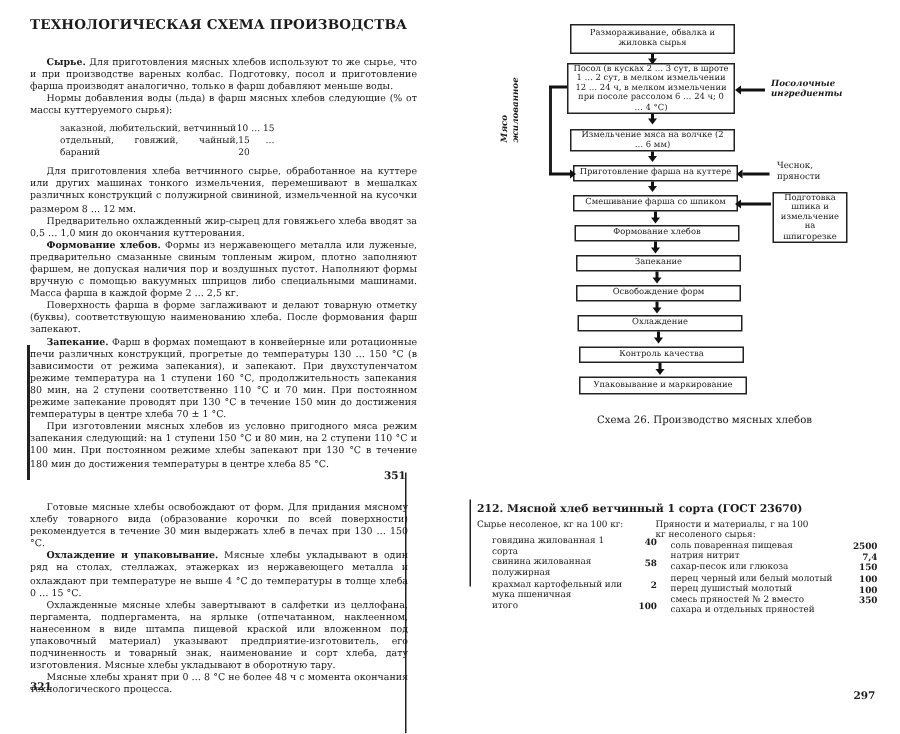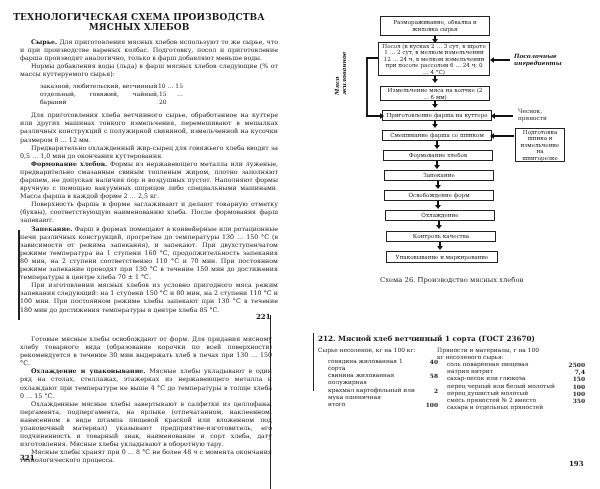--- a/index.html
+++ b/index.html
@@ -24,23 +24,22 @@
   .caption { font-size:6.8px; }
   .tbl-title { font-size:7.2px; font-weight:bold; }
   .tbl { font-size:5.9px; line-height:7.8px; }
   .tbl .r { display:flex; }
   .tbl .n { width:20px; text-align:right; font-weight:bold; }
   .tbl .name { flex:1; }
 </style>
 </head>
 <body>
 
-<div class="abs title" style="left:4px; top:12px; width:270px;text-align:center;">
+<div class="abs title" style="left:20px; top:12px; width:270px;">
   <div>ТЕХНОЛОГИЧЕСКАЯ СХЕМА ПРОИЗВОДСТВА</div>
-  <div>МЯСНЫХ ХЛЕБОВ</div>
 </div>
 
 <div class="abs txt" style="left:20px; top:38px; width:258px;">
   <p class="p"><b>Сырье.</b><span> Для приготовления мясных хлебов используют то же сырье, что и при производстве вареных колбас. Подготовку, посол и приготовление фарша производят аналогично, только в фарш добавляют меньше воды.</span></p>
   <p class="p">Нормы добавления воды (льда) в фарш мясных хлебов следующие (% от массы куттеруемого сырья):</p>
   <div class="norms" style="margin:4px 0 6px 0;">
     <div class="row">
         <span>заказной, любительский, ветчинный</span>
         <span>10 … 15</span>
       </div>
@@ -49,21 +48,21 @@
         <span>15 … 20</span>
       </div>
   </div>
   <p class="p">Для приготовления хлеба ветчинного сырье, обработанное на куттере или других машинах тонкого измельчения, перемешивают в мешалках различных конструкций с полужирной свининой, измельченной на кусочки размером 8 … 12 мм.</p>
   <p class="p">Предварительно охлажденный жир-сырец для говяжьего хлеба вводят за 0,5 … 1,0 мин до окончания куттерования.</p>
   <p class="p"><b>Формование хлебов.</b><span> Формы из нержавеющего металла или луженые, предварительно смазанные свиным топленым жиром, плотно заполняют фаршем, не допуская наличия пор и воздушных пустот. Наполняют формы вручную с помощью вакуумных шприцов либо специальными машинами. Масса фарша в каждой форме 2 … 2,5 кг.</span></p>
   <p class="p">Поверхность фарша в форме заглаживают и делают товарную отметку (буквы), соответствующую наименованию хлеба. После формования фарш запекают.</p>
   <p class="p"><b>Запекание.</b><span> Фарш в формах помещают в конвейерные или ротационные печи различных конструкций, прогретые до температуры 130 … 150 °С (в зависимости от режима запекания), и запекают. При двухступенчатом режиме температура на 1 ступени 160 °С, продолжительность запекания 80 мин, на 2 ступени соответственно 110 °С и 70 мин. При постоянном режиме запекание проводят при 130 °С в течение 150 мин до достижения температуры в центре хлеба 70 ± 1 °С.</span></p>
   <p class="p">При изготовлении мясных хлебов из условно пригодного мяса режим запекания следующий: на 1 ступени 150 °С и 80 мин, на 2 ступени 110 °С и 100 мин. При постоянном режиме хлебы запекают при 130 °С в течение 180 мин до достижения температуры в центре хлеба 85 °С.</p>
 </div>
-<div class="abs pagenum" style="left:256px; top:312px;">221</div>
+<div class="abs pagenum" style="left:256px; top:312px;">351</div>
 <div class="vline" style="left:18px; top:230px; width:1.5px; height:90px;"></div>
 
 <div class="abs txt" style="left:20px; top:335px; width:252px;">
   <p class="p">Готовые мясные хлебы освобождают от форм. Для придания мясному хлебу товарного вида (образование корочки по всей поверхности) рекомендуется в течение 30 мин выдержать хлеб в печах при 130 … 150 °С.</p>
   <p class="p"><b>Охлаждение и упаковывание.</b><span> Мясные хлебы укладывают в один ряд на столах, стеллажах, этажерках из нержавеющего металла и охлаждают при температуре не выше 4 °С до температуры в толще хлеба 0 … 15 °С.</span></p>
   <p class="p">Охлажденные мясные хлебы завертывают в салфетки из целлофана, пергамента, подпергамента, на ярлыке (отпечатанном, наклеенном, нанесенном в виде штампа пищевой краской или вложенном под упаковочный материал) указывают предприятие-изготовитель, его подчиненность и товарный знак, наименование и сорт хлеба, дату изготовления. Мясные хлебы укладывают в оборотную тару.</p>
   <p class="p">Мясные хлебы хранят при 0 … 8 °С не более 48 ч с момента окончания технологического процесса.</p>
 </div>
 <div class="abs pagenum" style="left:20px; top:453px;">321</div>
 <div class="vline" style="left:270px; top:315px; width:1.2px; height:174px;"></div>
@@ -98,21 +97,21 @@
 
   <div class="hline arrow-left" style="left:494px; top:59px; width:16px;"></div>
   <div class="side-label" style="left:514px; top:53px; width:60px;">Посолочные ингредиенты</div>
 
   <div class="hline arrow-left" style="left:495px; top:115px; width:18px;"></div>
   <div class="abs" style="left:518px; top:108px; font-size:5.8px; line-height:6.6px; width:50px;">Чеснок, пряности</div>
 
   <div class="hline arrow-left" style="left:494px; top:135px; width:20px;"></div>
   <div class="box" style="left:515px; top:128px; width:50px; height:34px;">Подготовка шпика и измельчение на шпигорезке</div>
 
-  <div class="abs caption" style="left:380px; top:276px;">Схема 26. Производство мясных хлебов</div>
+  <div class="abs caption" style="left:398px; top:276px;">Схема 26. Производство мясных хлебов</div>
 </div>
 
 <div class="vline" style="left:313px; top:333px; width:1px; height:58px;"></div>
 <div class="abs tbl-title" style="left:318px; top:334px;">212. Мясной хлеб ветчинный 1 сорта (ГОСТ 23670)</div>
 
 <div class="abs tbl" style="left:318px; top:347px; width:120px;">
   <div style="margin-bottom:3px;">Сырье несоленое, кг на 100 кг:</div>
   <div style="padding-left:10px; line-height:7.2px;">
     <div class="r">
         <span class="name">говядина жилованная 1 сорта</span>
@@ -156,17 +155,17 @@
         <span class="name">перец душистый молотый</span>
         <span class="n" style="width:28px;">100</span>
       </div>
     <div class="r">
         <span class="name">смесь пряностей № 2 вместо сахара и отдельных пряностей</span>
         <span class="n" style="width:28px;">350</span>
       </div>
   </div>
 </div>
 
-<div class="abs pagenum" style="left:569px; top:459px;">193</div>
+<div class="abs pagenum" style="left:569px; top:459px;">297</div>
 
 <style>
   .arrow-right::after { content:""; position:absolute; right:-4px; top:-2.3px; border-top:3px solid transparent; border-bottom:3px solid transparent; border-left:4px solid #111; }
 </style>
 
 </body></html>

